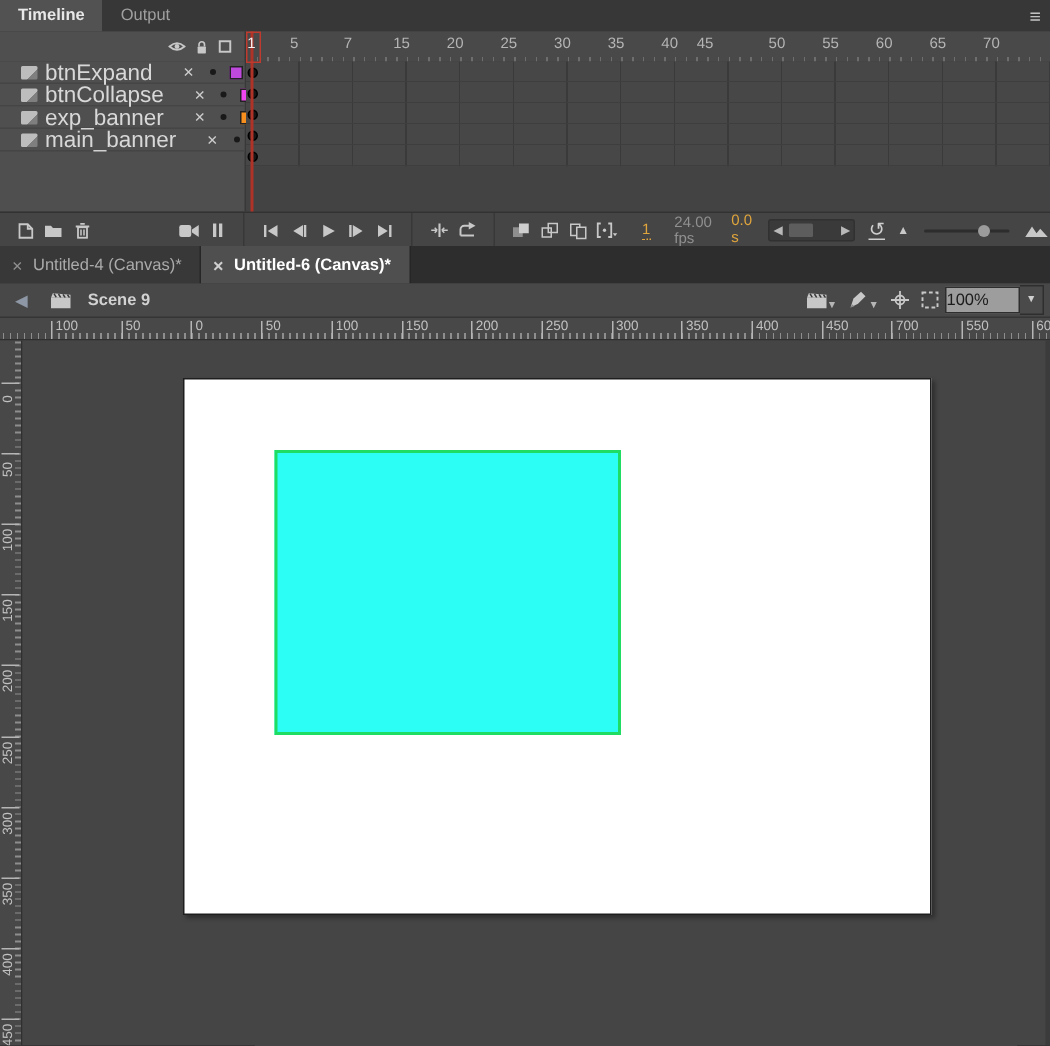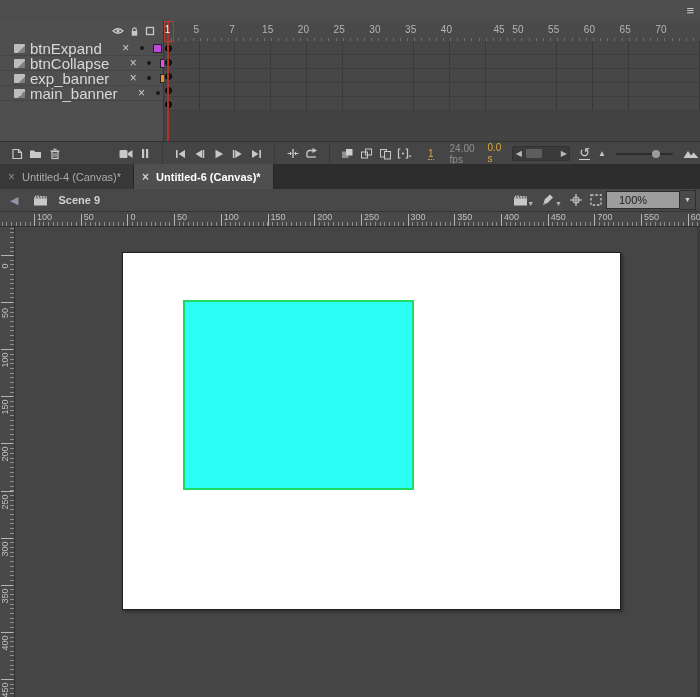--- a/index.html
+++ b/index.html
@@ -89,21 +89,21 @@
   
   #edit-bar{position:absolute;left:0;top:189px;right:0;height:22px;background:#484848;
             border-bottom:1px solid #353535;display:flex;align-items:center;}
   #back-arrow{margin-left:10px;color:#8d97a5;font-size:11px;}
   #scene-clapper{margin-left:12px;}
   #scene-label{margin-left:8px;font-size:11px;font-weight:bold;color:#d2d2d2;}
   #edit-bar-right{margin-left:auto;display:flex;align-items:center;margin-right:4px;}
   .ebicn{width:20px;height:16px;display:inline-flex;justify-content:center;align-items:center;}
   .caret{font-size:7px;color:#b5b5b5;margin:6px 4px 0 -3px;}
   #zoom-field{width:48px;height:16px;background:#9d9d9d;border:1px solid #2e2e2e;
-              font-size:11px;color:#1c1c1c;text-align:left;padding:0 12px;line-height:16px;margin-left:0;}
+              font-size:11px;color:#1c1c1c;text-align:left;padding:0 0;line-height:16px;margin-left:0;}
   #zoom-arrow{width:15px;height:18px;background:#4a4a4a;border:1px solid #2e2e2e;border-left:none;
               color:#cfcfcf;font-size:7px;text-align:center;line-height:18px;}
   
   #h-ruler{position:absolute;left:0;top:212px;right:0;height:14px;background:#484848;
            border-bottom:1px solid #303030;}
   #h-ruler .minor{position:absolute;left:0;right:0;bottom:0;height:4px;
     background:repeating-linear-gradient(to right,#8e8e8e 0 1px,transparent 1px 4.67px);
     background-position-x:34px;}
   .hlab{position:absolute;top:0;font-size:9px;color:#c0c0c0;}
   .htick{position:absolute;top:2px;width:1px;height:12px;background:#b5b5b5;}
@@ -121,20 +121,24 @@
   #stage{position:absolute;left:107px;top:25px;width:497px;height:356px;background:#ffffff;
          border:1px solid #1e1e1e;box-shadow:2px 2px 3px rgba(0,0,0,0.35);}
   #stage-rect{position:absolute;left:60px;top:47px;width:227px;height:186px;}
 </style>
 </head>
 <body>
 
 <div id="app">
 
   <div id="tl-panel">
+    <div id="tl-tabbar">
+        <div class="ptab active">Timeline</div>
+        <div class="ptab">Output</div>
+      </div>
     <div id="panel-menu">≡</div>
 
     <div id="tl-body">
       <div id="layers-col">
         <div id="layers-header">
           <span class="hcol">
             <svg width="12" height="10" viewBox="0 0 12 10">
                 <path d="M1 5 Q6 0.5 11 5 Q6 9.5 1 5 Z" fill="none" stroke="#c8c8c8" stroke-width="1.2"></path>
                 <circle cx="6" cy="5" r="1.6" fill="#c8c8c8"></circle>
               </svg>
@@ -220,21 +224,21 @@
           <div id="frame-numbers">
               <span class="fnum first" style="left: 3.575px;">1</span>
               <span class="fnum" style="left: 32.175px;">5</span>
               <span class="fnum" style="left: 67.925px;">7</span>
               <span class="fnum" style="left: 103.675px;">15</span>
               <span class="fnum" style="left: 139.425px;">20</span>
               <span class="fnum" style="left: 175.175px;">25</span>
               <span class="fnum" style="left: 210.925px;">30</span>
               <span class="fnum" style="left: 246.675px;">35</span>
               <span class="fnum" style="left: 282.425px;">40</span>
-              <span class="fnum" style="left: 335px; text-align: right;">45</span>
+              <span class="fnum" style="left: 306px; text-align: right;">45</span>
               <span class="fnum" style="left: 353.925px;">50</span>
               <span class="fnum" style="left: 389.675px;">55</span>
               <span class="fnum" style="left: 425.425px;">60</span>
               <span class="fnum" style="left: 461.175px;">65</span>
               <span class="fnum" style="left: 496.925px;">70</span>
             </div>
           <div id="frames-ticks"></div>
           <div id="playhead-box"></div>
         </div>
         <div id="frames-grid">

